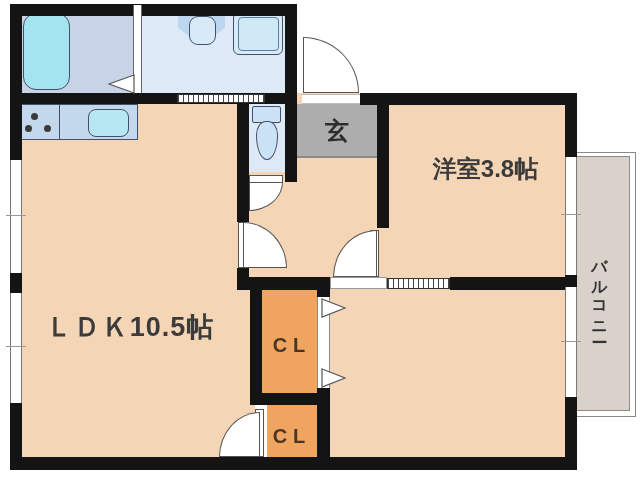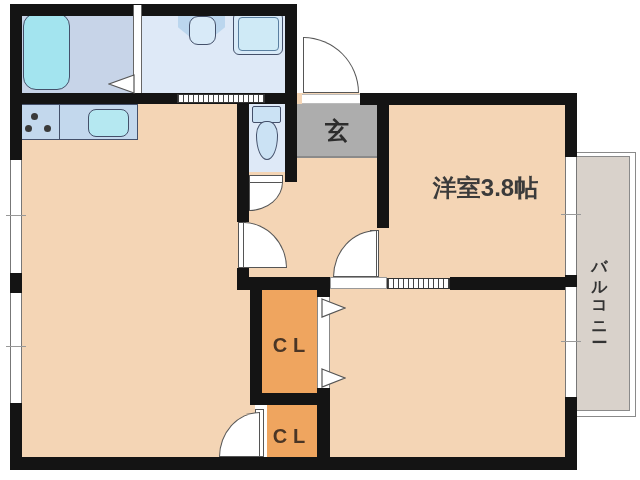--- a/index.html
+++ b/index.html
@@ -107,19 +107,20 @@
   <svg class="abs" style="left:108px;top:74px;" width="27" height="20" viewBox="0 0 27 20">
     <polygon points="26,1 1,10 26,19" fill="#fff" stroke="#555" stroke-width="1.2"></polygon>
   </svg>
   <svg class="abs" style="left:321px;top:298px;" width="25" height="20" viewBox="0 0 25 20">
     <polygon points="1,1 24,10 1,19" fill="#fff" stroke="#555" stroke-width="1.2"></polygon>
   </svg>
   <svg class="abs" style="left:321px;top:368px;" width="25" height="20" viewBox="0 0 25 20">
     <polygon points="1,1 24,10 1,19" fill="#fff" stroke="#555" stroke-width="1.2"></polygon>
   </svg>
 
-  <div class="label" style="left:398px;top:173px;width:175px;height:30px;font-size:24px;">洋室3.8帖</div>
+  <div class="label" style="left:25px;top:310px;width:210px;height:34px;font-size:27px;letter-spacing:1px;">ＬＤＫ10.5帖</div>
+  <div class="label" style="left:398px;top:154px;width:175px;height:30px;font-size:24px;">洋室3.8帖</div>
   <div class="label" style="left:312px;top:115px;width:50px;height:32px;font-size:24px;color:#2d2d2d;">玄</div>
   <div class="label" style="left:263px;top:331px;width:54px;height:28px;font-size:20px;font-weight:700;letter-spacing:6px;color:#4a3525;padding-left:4px;box-sizing:border-box;">CL</div>
   <div class="label" style="left:263px;top:422px;width:54px;height:28px;font-size:20px;font-weight:700;letter-spacing:6px;color:#4a3525;padding-left:4px;box-sizing:border-box;">CL</div>
   <div class="label vtext" style="left:584px;top:222px;width:30px;height:140px;font-size:16px;letter-spacing:3px;color:#333;font-weight:600;">バルコニー</div>
 
 </div>
 
 </body></html>

